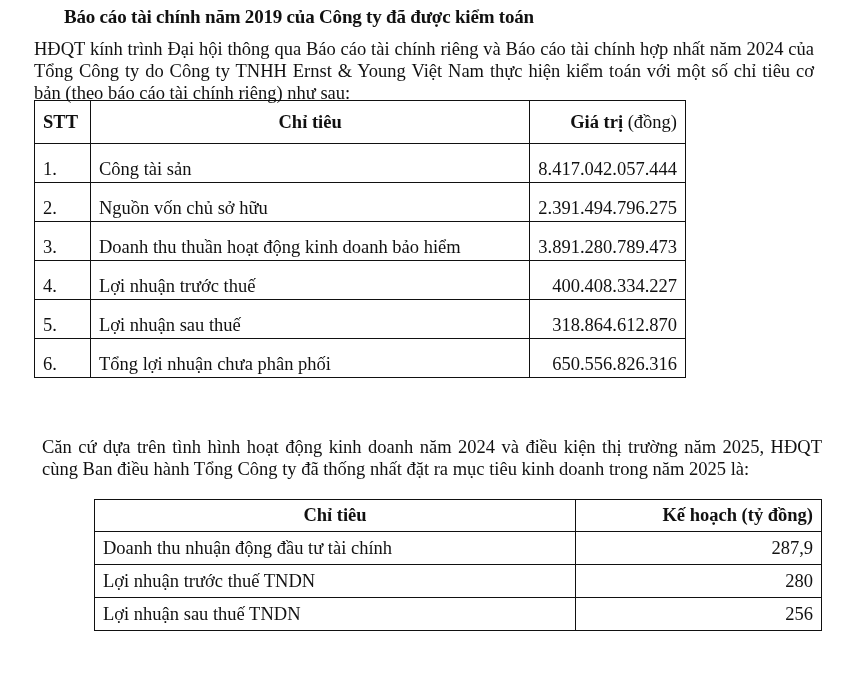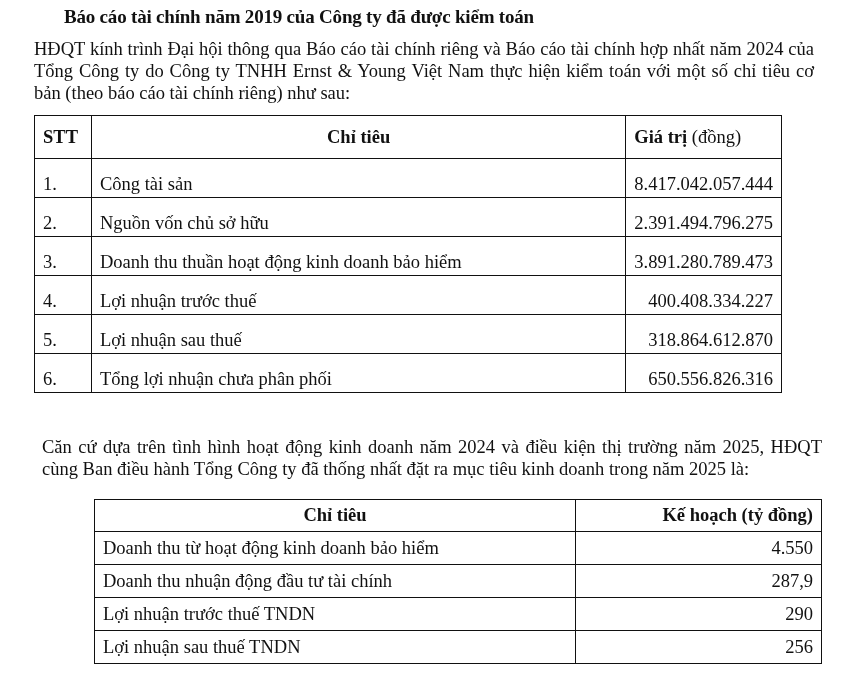--- a/index.html
+++ b/index.html
@@ -16,29 +16,29 @@
       position: absolute; font-size: 18.5px; line-height: 22px;
       text-align: justify; text-align-last: left;
     }
     .para1 { left: 34px; top: 38px; width: 780px; }
     .para2 { left: 42px; top: 436px; width: 780px; }
 
     table { position: absolute; border-collapse: collapse; font-size: 18.5px; }
     td, th { border: 1.3px solid #111; padding: 0 8px; }
     th { font-weight: bold; }
 
-    .t1 { left: 34px; top: 115px; width: 748px; }
+    .t1 { left: 34px; top: 100px; width: 652px; }
     .t1 th { height: 42px; }
     .t1 td { height: 36px; vertical-align: bottom; padding-bottom: 2px; }
     .t1 .c-stt { width: 40px; text-align: left; }
     .t1 .c-name { width: 520px; }
     .t1 th.c-name { text-align: center; }
     .t1 td.c-name { text-align: left; }
     .t1 .c-val { text-align: right; }
-    .t1 th.c-val { text-align: left; font-weight: normal; }
+    .t1 th.c-val { text-align: right; font-weight: normal; }
     .t1 th.c-val b { font-weight: bold; }
 
     .t2 { left: 94px; top: 499px; width: 728px; }
     .t2 th { height: 31px; }
     .t2 td { height: 32px; vertical-align: middle; }
     .t2 .c-name { width: 464px; text-align: left; }
     .t2 th.c-name { text-align: center; }
     .t2 .c-val { text-align: right; }
     .t2 th.c-val { text-align: right; }
   </style>
@@ -95,29 +95,25 @@
 
 <table class="t2">
   <thead>
     <tr>
       <th class="c-name">Chỉ tiêu</th>
       <th class="c-val">Kế hoạch (tỷ đồng)</th>
     </tr>
   </thead>
   <tbody>
     <tr>
-      <td class="c-name">Doanh thu từ hoạt động kinh doanh bảo hiểm</td>
-      <td class="c-val">4.550</td>
-    </tr>
-    <tr>
       <td class="c-name">Doanh thu nhuận động đầu tư tài chính</td>
       <td class="c-val">287,9</td>
     </tr>
     <tr>
       <td class="c-name">Lợi nhuận trước thuế TNDN</td>
-      <td class="c-val">290</td>
+      <td class="c-val">280</td>
     </tr>
     <tr>
       <td class="c-name">Lợi nhuận sau thuế TNDN</td>
       <td class="c-val">256</td>
     </tr>
   </tbody>
 </table>
 
 </body></html>

